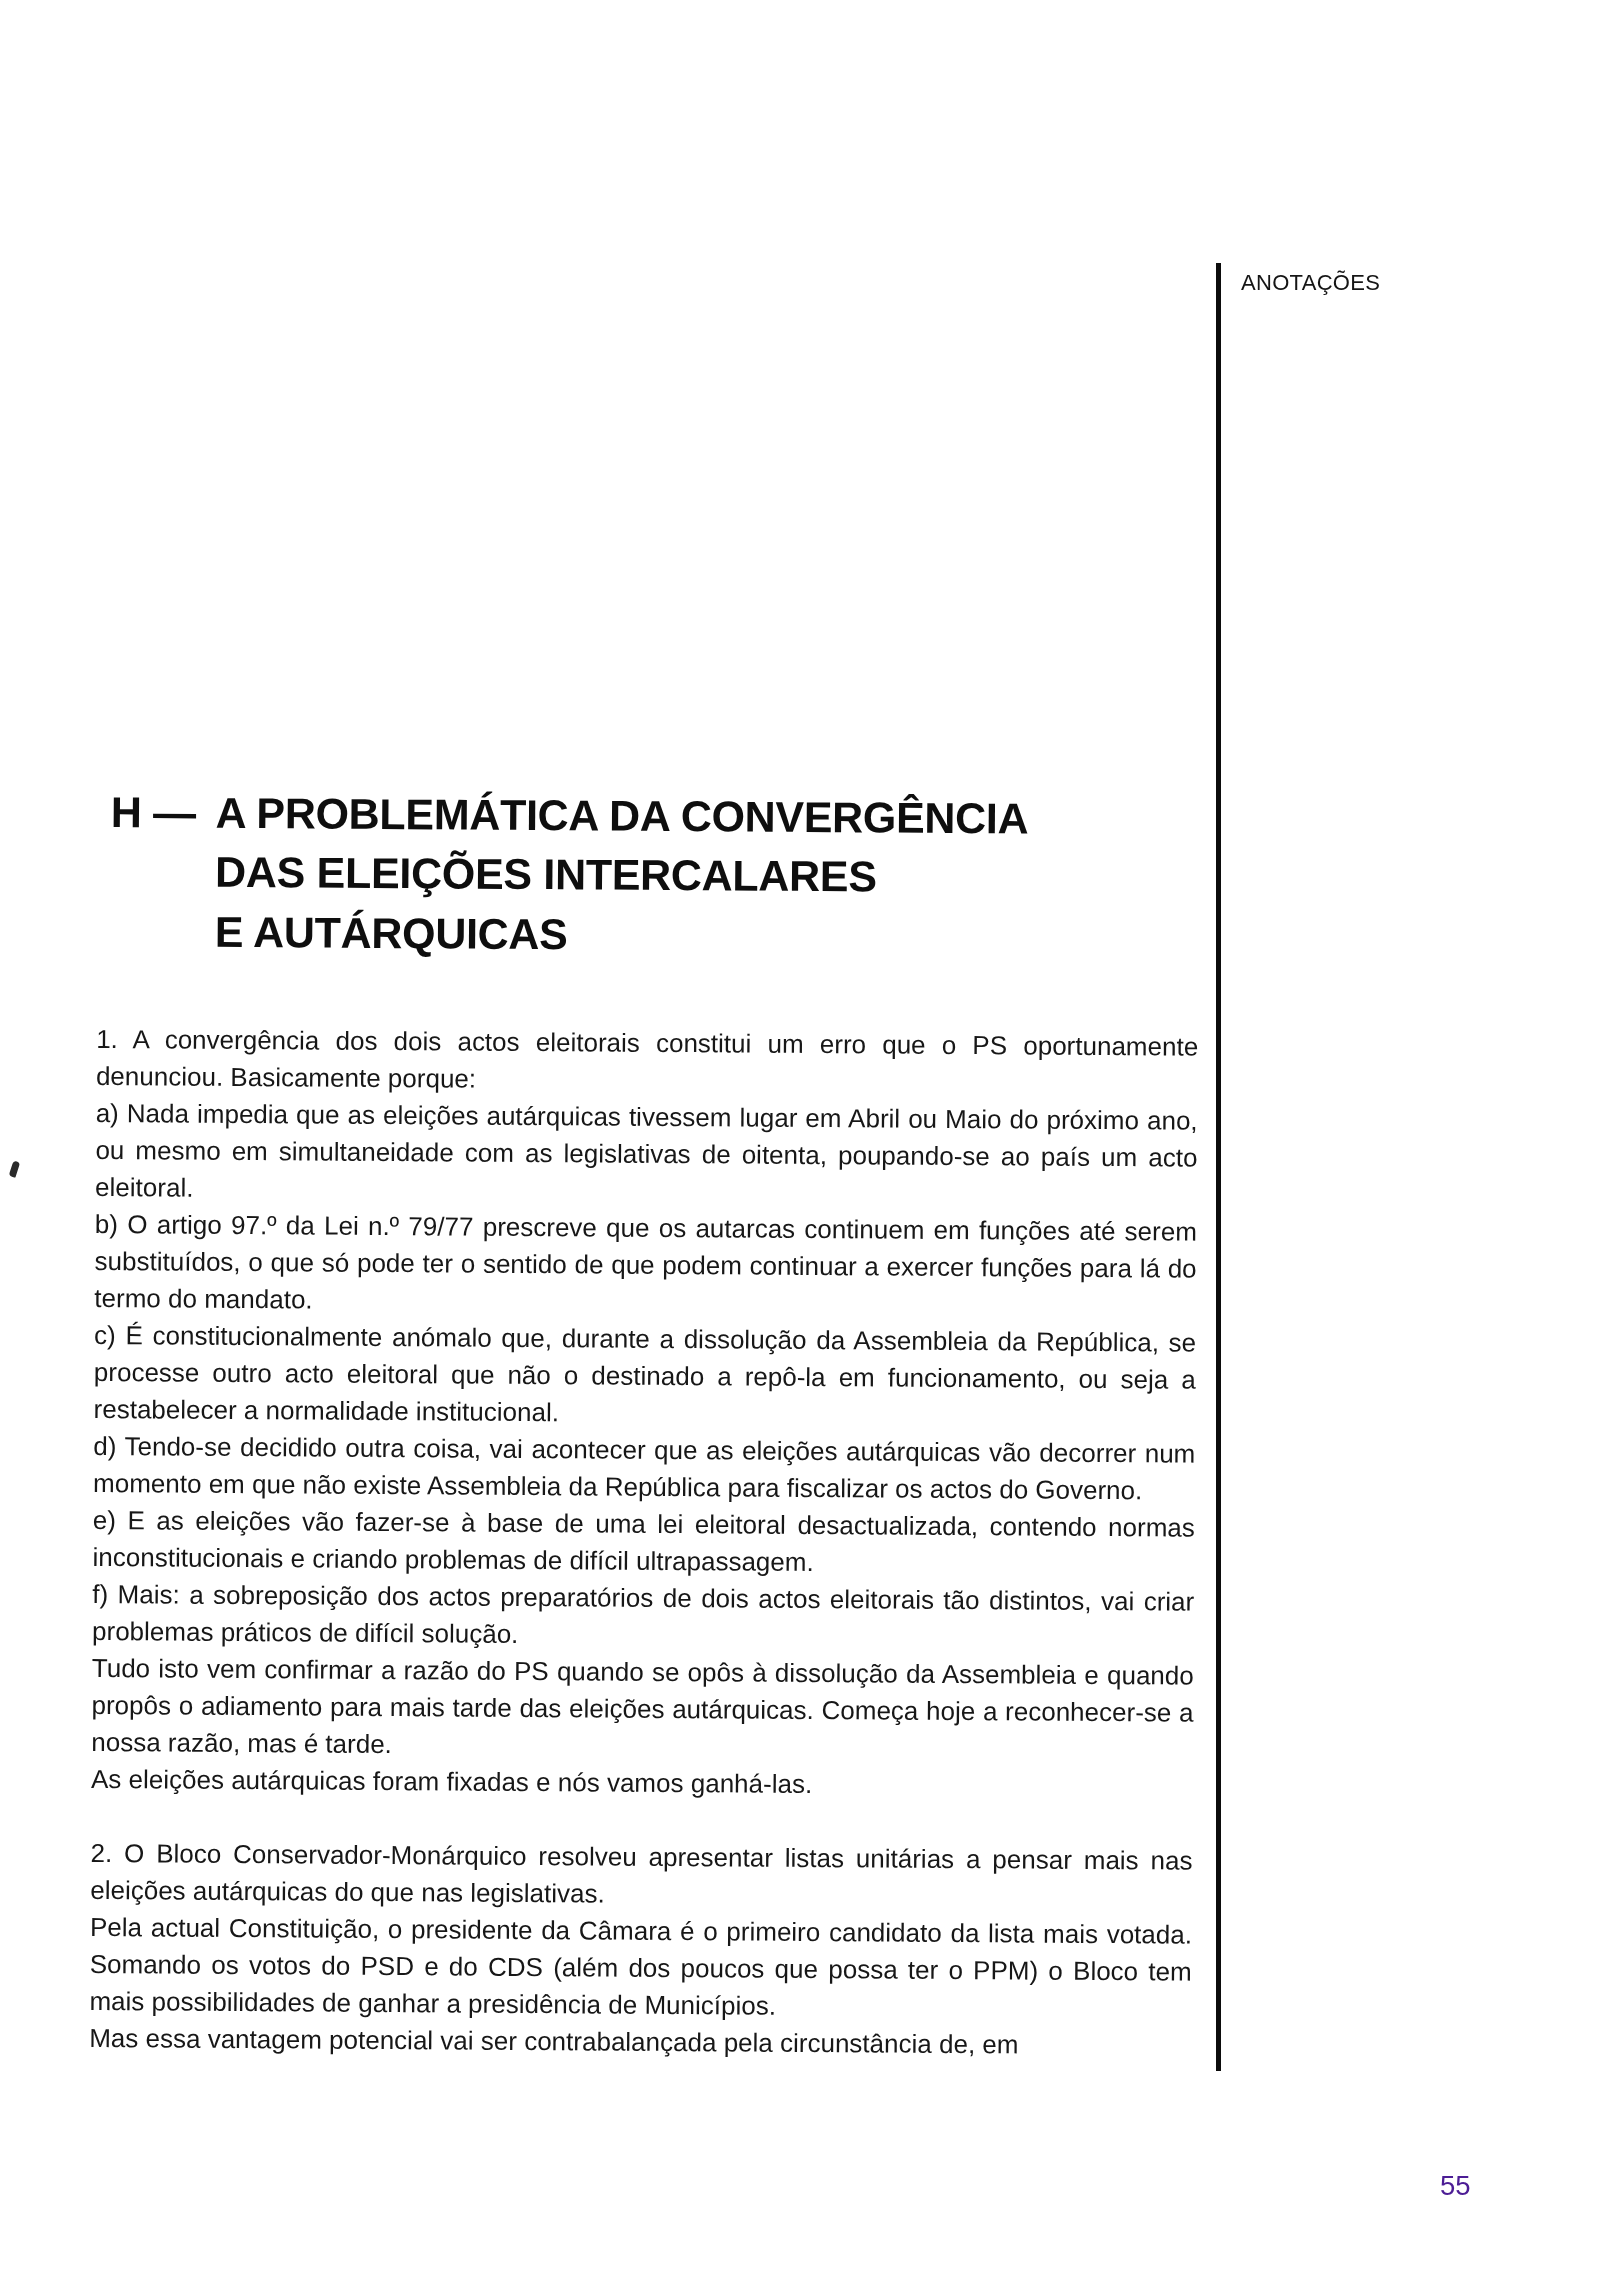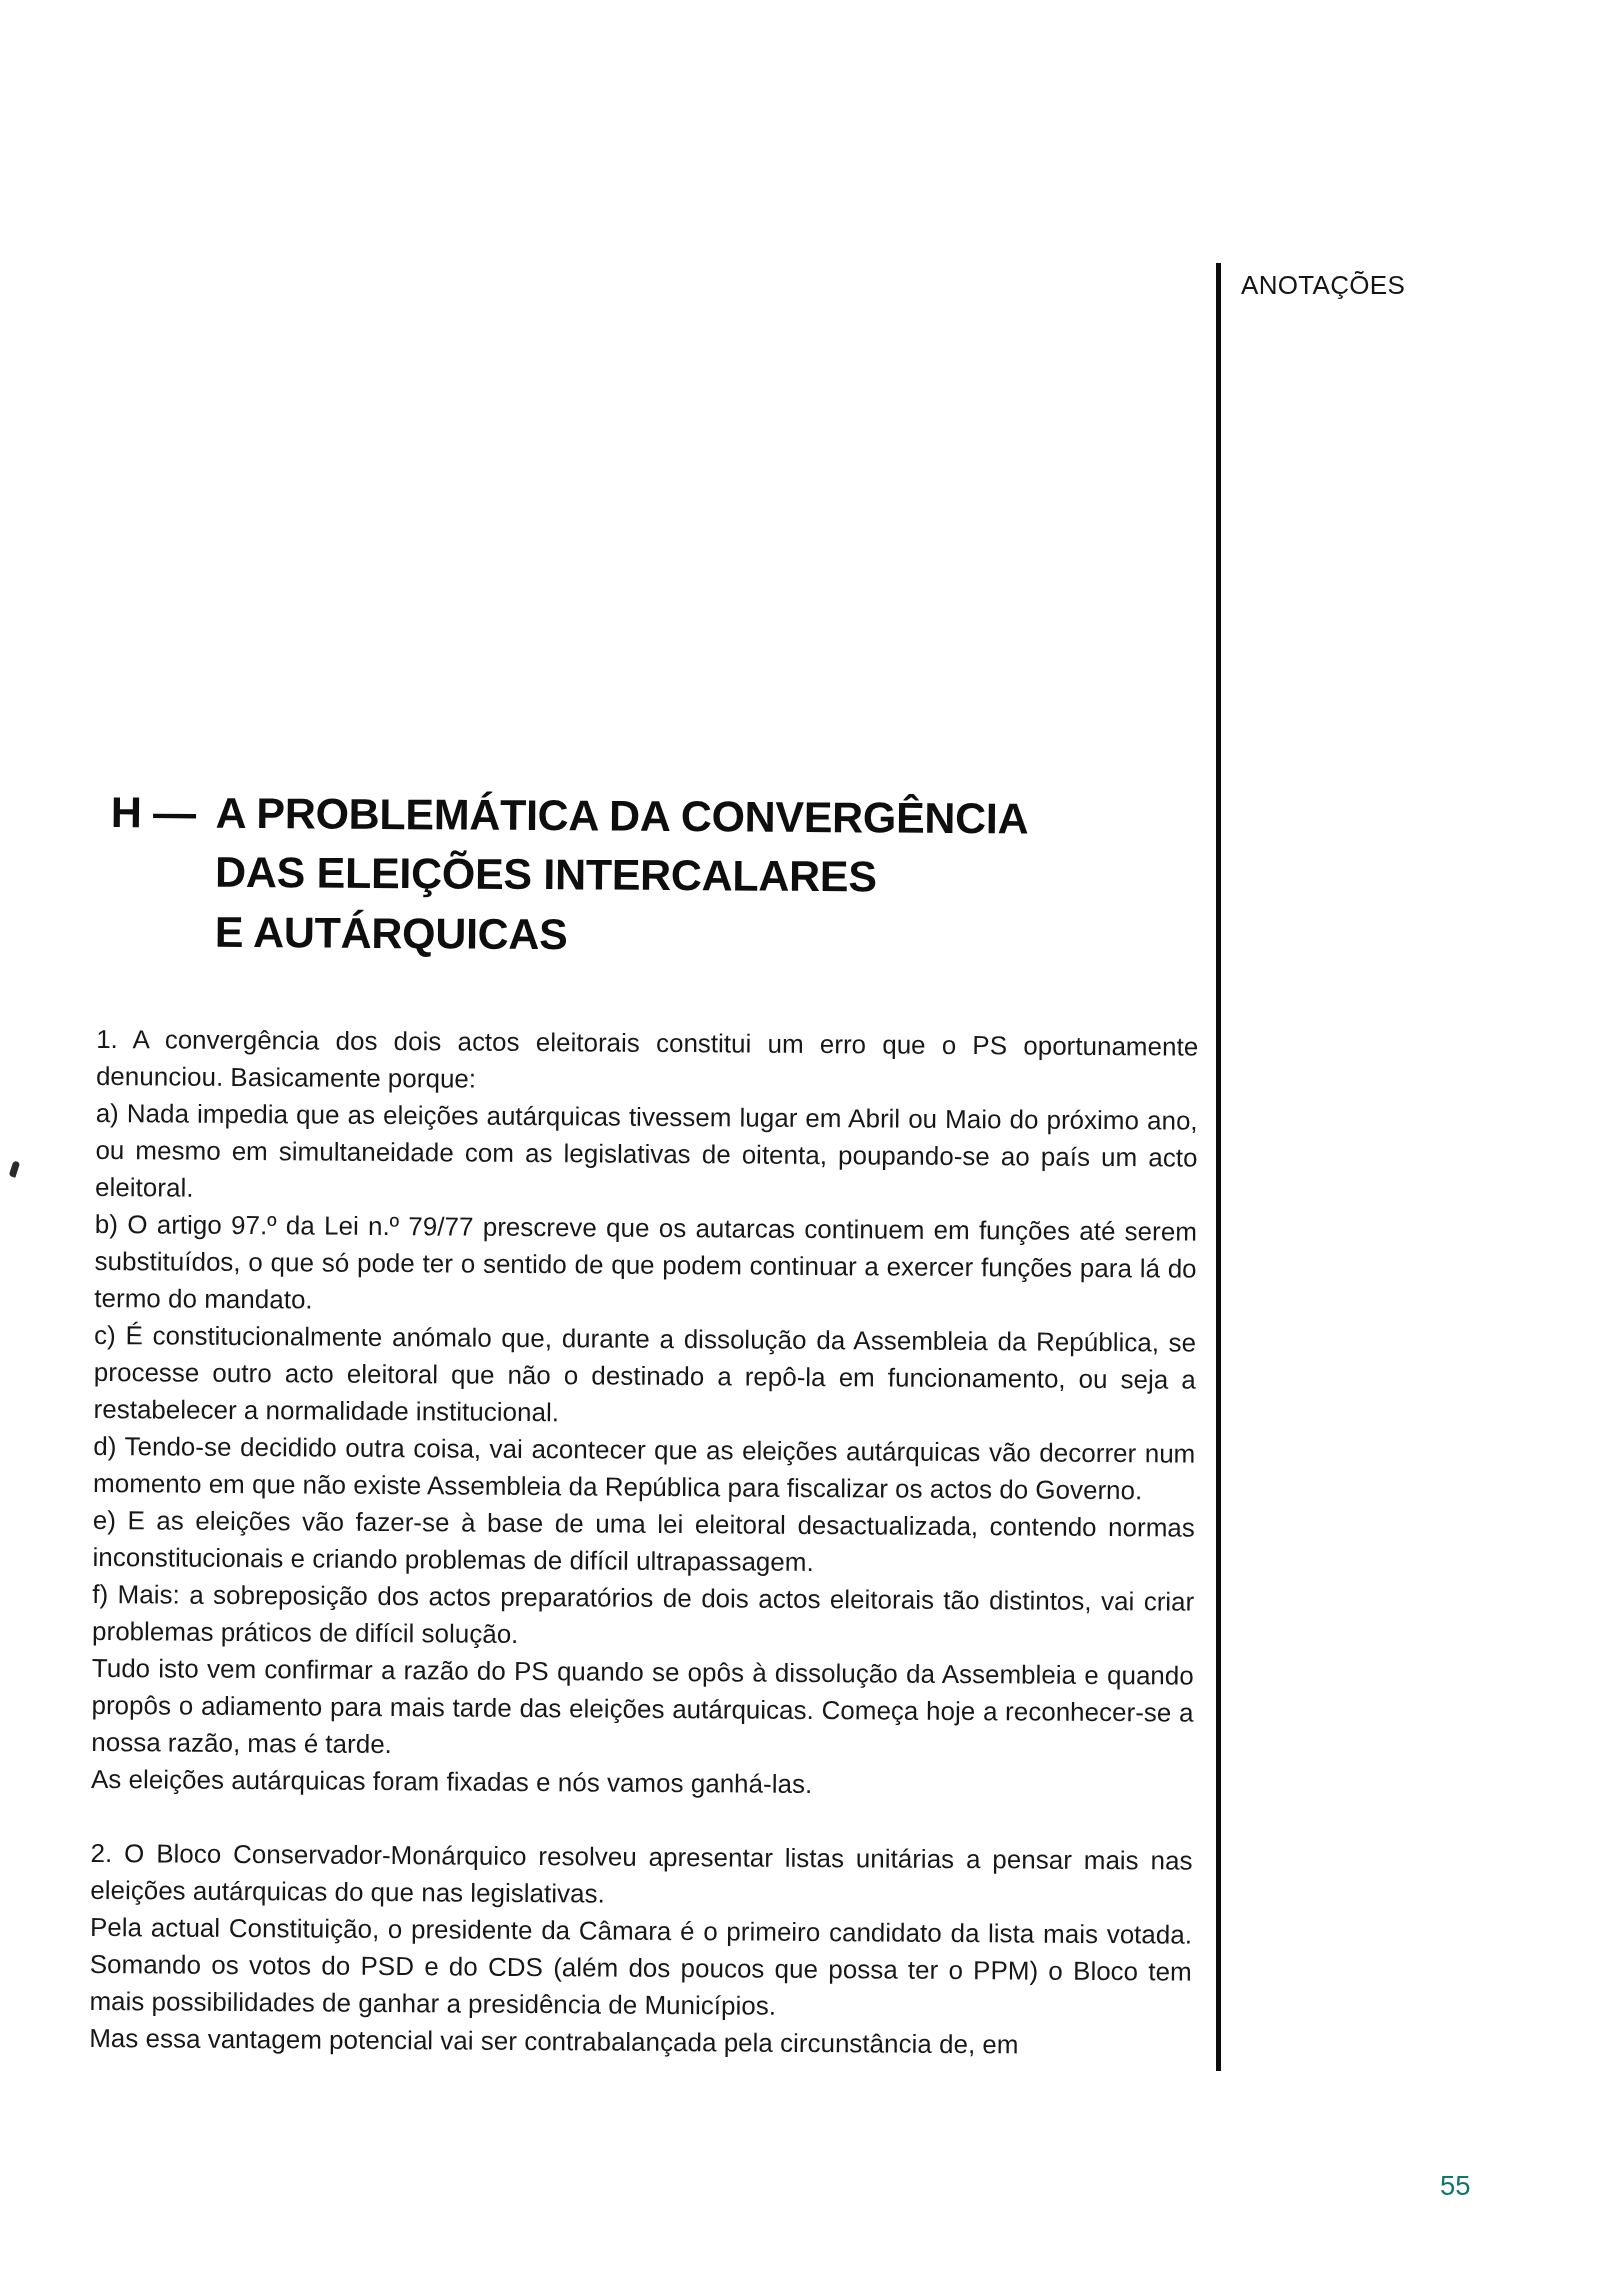--- a/index.html
+++ b/index.html
@@ -22,21 +22,21 @@
     left: 1216px;
     top: 263px;
     width: 4.6px;
     height: 1808px;
     background: #0c0c0c;
   }
   .margin-label {
     position: absolute;
     left: 1241px;
     top: 270px;
-    font-size: 26px;
+    font-size: 22px;
     letter-spacing: 0.3px;
     color: #151515;
     white-space: nowrap;
   }
   .content {
     position: absolute;
     left: 98px;
     top: 783px;
     width: 1102px;
     transform: rotate(0.4deg);
@@ -78,21 +78,21 @@
     height: 15.7px;
     background: #2a2a2a;
     border-radius: 3.9px 3.9px 1.3px 3.9px;
     transform: rotate(18deg);
   }
   .page-number {
     position: absolute;
     left: 1440px;
     top: 2170px;
     font-size: 27.5px;
-    color: #0f766e;
+    color: #4c1d95;
   }
 </style>
 </head>
 <body>
 
 <div class="page">
 
   <div class="margin-rule"></div>
 
   <div class="margin-label">ANOTAÇÕES</div>

